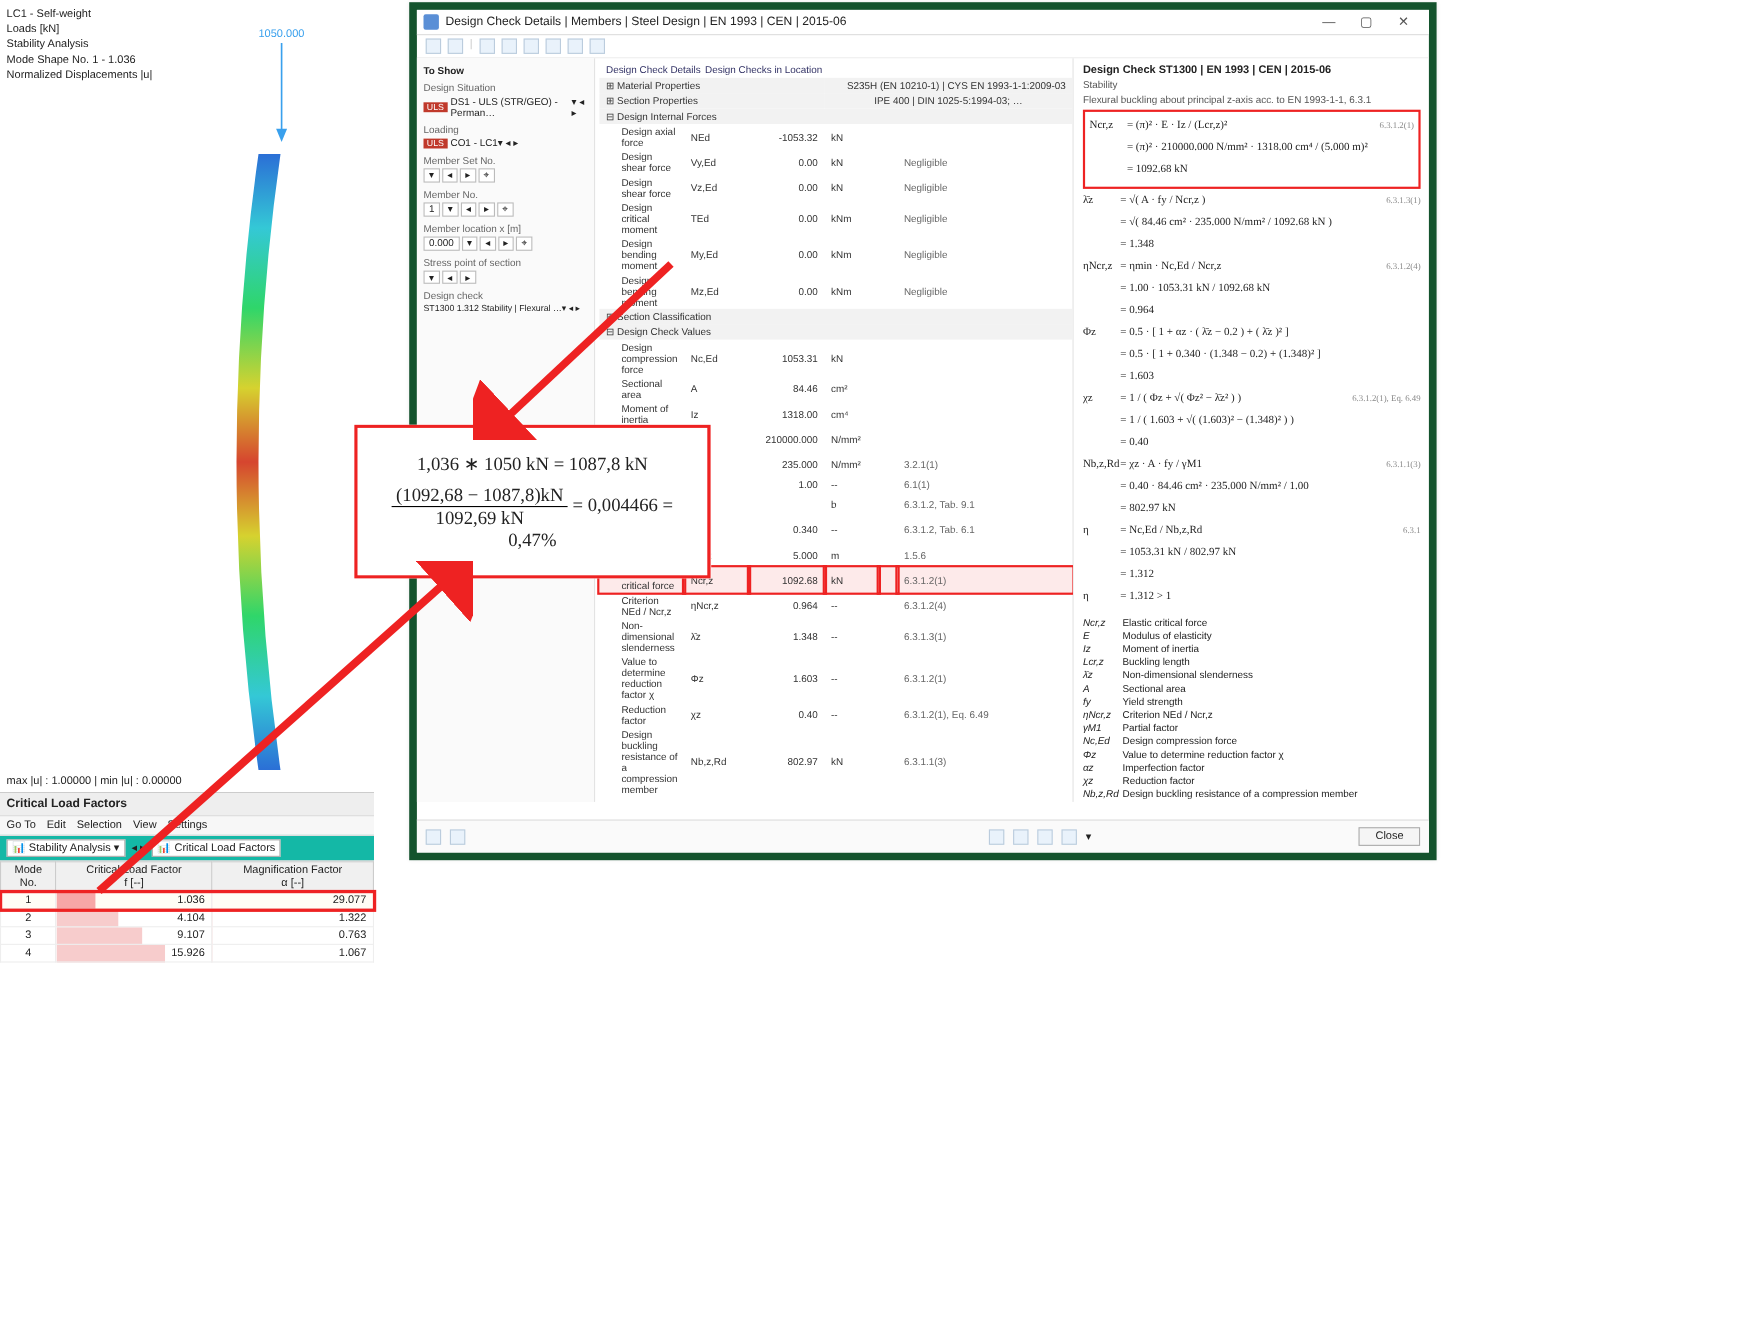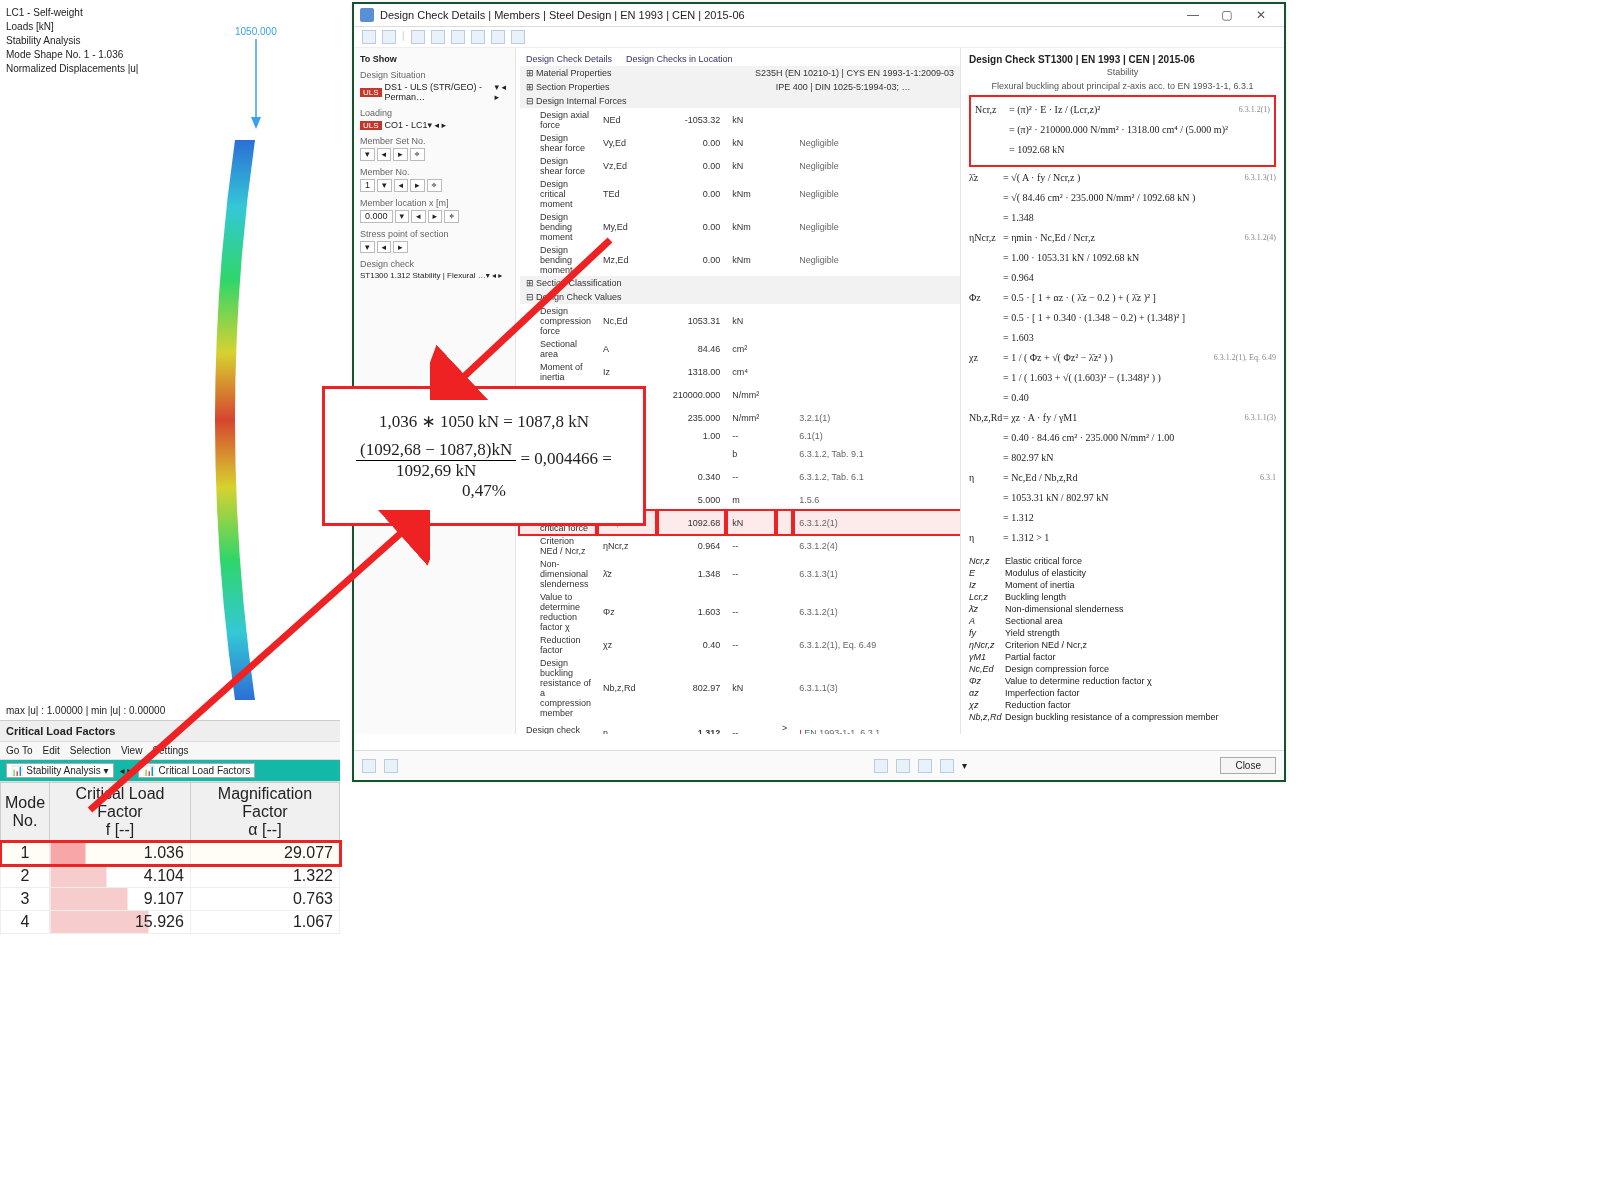--- a/index.html
+++ b/index.html
@@ -9,60 +9,60 @@
   .load-arrow { position: absolute; left: 235px; top: 26px; text-align: center; font-size: 10px; color: #39a0ed; }
   .load-arrow svg { display: block; margin: 2px auto 0; }
   .beam { position: absolute; left: 200px; top: 140px; width: 70px; height: 560px; }
   .stat-line { position: absolute; left: 6px; top: 705px; font-size: 10px; }
   .clf-panel { position: absolute; left: 0; top: 720px; width: 340px; border-top: 1px solid #ccc; background: #f7f7f7; }
   .clf-title { font-weight: 600; padding: 4px 6px; font-size: 11px; background: #eee; border-bottom: 1px solid #ddd; }
   .clf-menu { padding: 3px 6px; font-size: 10px; }
   .clf-menu span { margin-right: 10px; }
   .clf-tool { padding: 3px 6px; background: #14b8a6; border-top: 1px solid #ddd; border-bottom: 1px solid #ddd; display: flex; align-items: center; gap: 6px; }
   .clf-tool .combo { border: 1px solid #aaa; padding: 1px 4px; background: #fff; font-size: 10px; }
-  .clf-table { width: 100%; border-collapse: collapse; font-size: 16px; background: #fff; }
+  .clf-table { width: 100%; border-collapse: collapse; font-size: 10px; background: #fff; }
   .clf-table th { background: #f0f0f0; border: 1px solid #ccc; padding: 2px 4px; font-weight: normal; text-align: center; }
   .clf-table td { border: 1px solid #eee; padding: 2px 6px; text-align: right; }
   .clf-table td:first-child { text-align: center; }
   .clf-table tr.r1 td { background: #fffdf5; }
   .clf-table tr.r1 td:nth-child(2) { background: linear-gradient(to right, #f7a7a7 0%, #f7a7a7 25%, #fffdf5 25%); }
   .clf-table tr.r2 td:nth-child(2) { background: linear-gradient(to right, #f7cccc 0%, #f7cccc 40%, #fff 40%); }
   .clf-table tr.r3 td:nth-child(2) { background: linear-gradient(to right, #f7cccc 0%, #f7cccc 55%, #fff 55%); }
   .clf-table tr.r4 td:nth-child(2) { background: linear-gradient(to right, #f7cccc 0%, #f7cccc 70%, #fff 70%); }
   .hl-red-row { outline: 3px solid #e22; outline-offset: -1px; }
 
-  .dlg { position: absolute; left: 352px; top: 2px; width: 934px; height: 780px; border: 2px solid #14532d; background: #fff; box-shadow: 0 0 4px rgba(0,0,0,.08); }
+  .dlg { position: absolute; left: 372px; top: 2px; width: 934px; height: 780px; border: 7px solid #14532d; background: #fff; box-shadow: 0 0 4px rgba(0,0,0,.08); }
   .dlg-titlebar { display: flex; align-items: center; padding: 4px 6px; font-size: 11px; background: #fff; border-bottom: 1px solid #ddd; }
   .dlg-titlebar .ico { width: 14px; height: 14px; background: #5a8fd6; border-radius: 2px; margin-right: 6px; }
   .dlg-titlebar .spacer { flex: 1; }
   .dlg-titlebar .winbtn { width: 34px; text-align: center; font-size: 12px; color: #555; }
   .dlg-menu { padding: 2px 8px; font-size: 10px; border-bottom: 1px solid #eee; }
   .dlg-menu span { margin-right: 12px; }
   .dlg-tools { padding: 3px 8px; border-bottom: 1px solid #eee; display: flex; gap: 6px; }
   .dlg-tools i { width: 14px; height: 14px; display: inline-block; border: 1px solid #bcd; background: #e9f2fb; }
   .dlg-body { display: flex; height: calc(100% - 90px); }
   .dlg-left { width: 162px; border-right: 1px solid #e3e3e3; padding: 6px 6px; font-size: 9px; background: #fafafa; }
   .dlg-left .hdr { font-size: 9px; color: #666; margin-top: 6px; }
   .dlg-left .combo { display: flex; align-items: center; margin-top: 2px; }
   .dlg-left .badge { background: #c0392b; color: #fff; font-size: 8px; padding: 0 3px; margin-right: 3px; }
   .dlg-left .row-ctrl { display: flex; gap: 2px; margin-top: 2px; }
   .dlg-left .row-ctrl span { border: 1px solid #bbb; padding: 0 4px; background: #fff; font-size: 9px; }
   .dlg-mid { flex: 1; overflow: auto; padding: 4px 0 4px 4px; font-size: 9px; }
-  .dlg-mid .tabs { display: flex; gap: 14px; padding: 2px 6px; color: #336; font-size: 9px; }
+  .dlg-mid .tabs { display: flex; gap: 4px; padding: 2px 6px; color: #336; font-size: 9px; }
   .dlg-mid table { width: 100%; border-collapse: collapse; font-size: 9px; }
   .dlg-mid th { text-align: left; background: #f2f2f2; padding: 2px 6px; font-weight: normal; color: #333; }
   .dlg-mid td { padding: 1.5px 6px; color: #333; }
   .dlg-mid td.sym { width: 60px; }
   .dlg-mid td.val { width: 70px; text-align: right; }
   .dlg-mid td.unit { width: 50px; }
   .dlg-mid td.ref { width: 170px; color: #666; }
   .dlg-mid tr.hl td { background: #fdeaea; outline: 2px solid #e22; }
   .dlg-right { width: 324px; border-left: 1px solid #e3e3e3; padding: 6px 8px; font-size: 9px; overflow: auto; }
   .dlg-right .title { font-weight: 600; font-size: 10px; margin-bottom: 2px; }
-  .dlg-right .sub { color: #555; margin-bottom: 4px; text-align: center; }
+  .dlg-right .sub { color: #555; margin-bottom: 4px; }
   .dlg-right .eq { margin: 4px 0 6px 0; line-height: 14px; font-family: 'Cambria Math', serif; font-size: 10px; display: flex; }
   .dlg-right .eq .lhs { width: 34px; }
   .dlg-right .eq .ref { margin-left: auto; color: #888; font-family: "Segoe UI"; font-size: 8px; }
   .dlg-right .box-red { border: 2px solid #e22; padding: 2px 4px; }
   .dlg-right .legend { margin-top: 10px; font-size: 9px; }
   .dlg-right .legend div { display: flex; gap: 6px; padding: 1px 0; }
   .dlg-right .legend .s { width: 30px; font-style: italic; }
   .dlg-foot { position: absolute; bottom: 0; left: 0; right: 0; height: 30px; border-top: 1px solid #ddd; display: flex; align-items: center; padding: 0 8px; gap: 8px; background: #fafafa; }
   .dlg-foot .btn { margin-left: auto; border: 1px solid #aaa; padding: 2px 14px; background: #f5f5f5; font-size: 10px; }
   .dlg-foot i { width: 14px; height: 14px; border: 1px solid #bcd; background: #e9f2fb; display: inline-block; }

